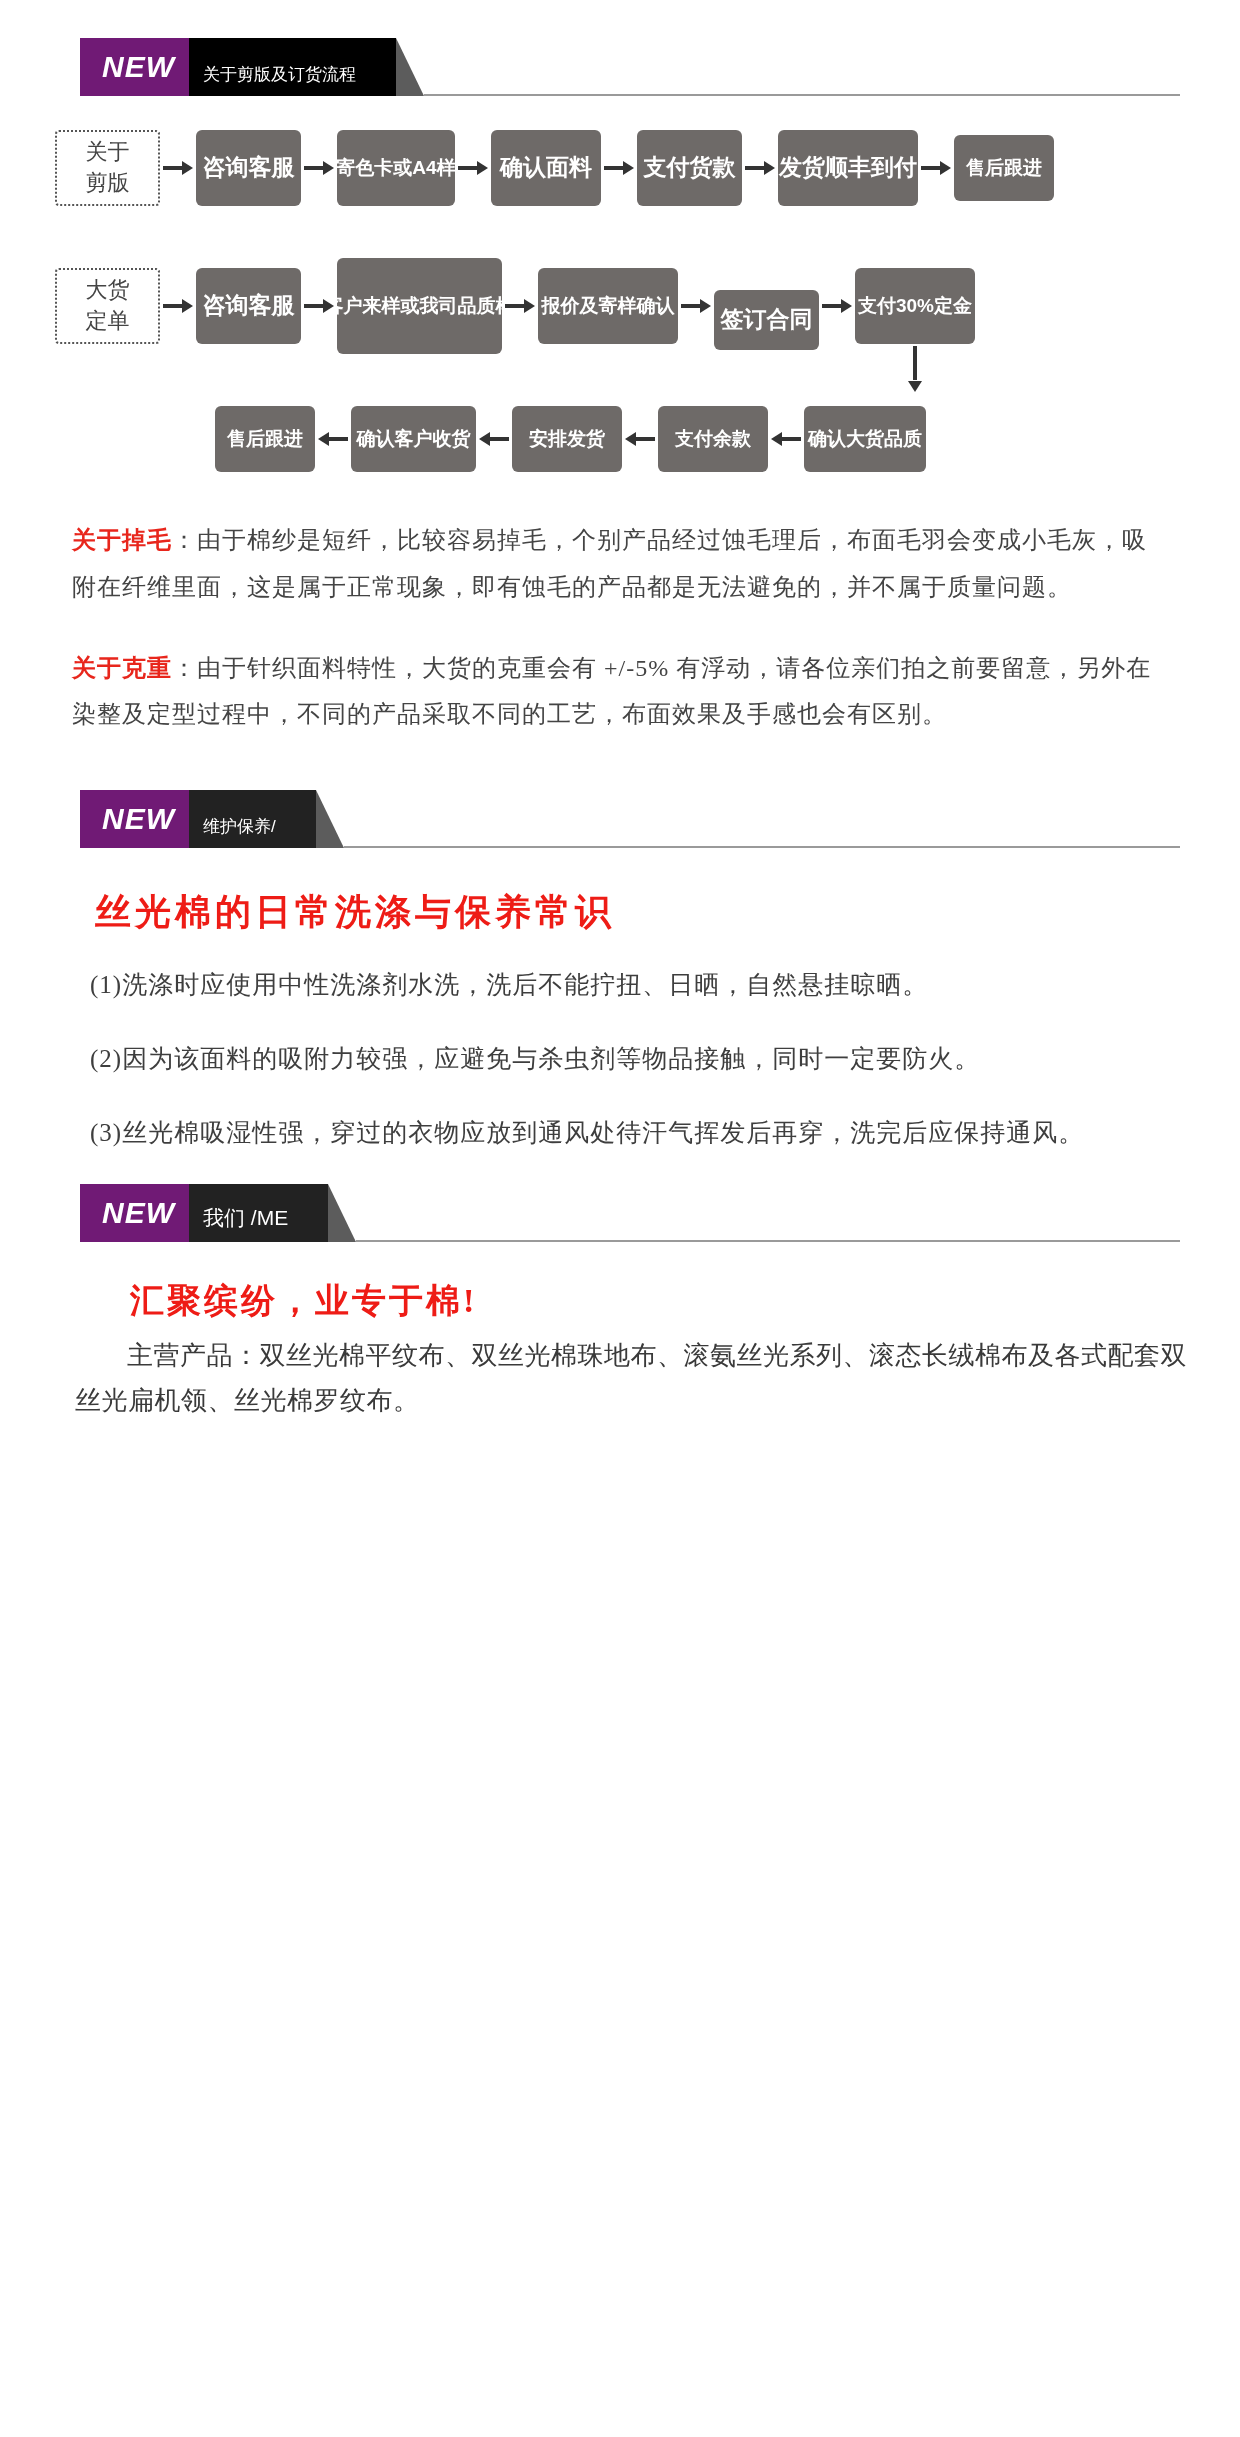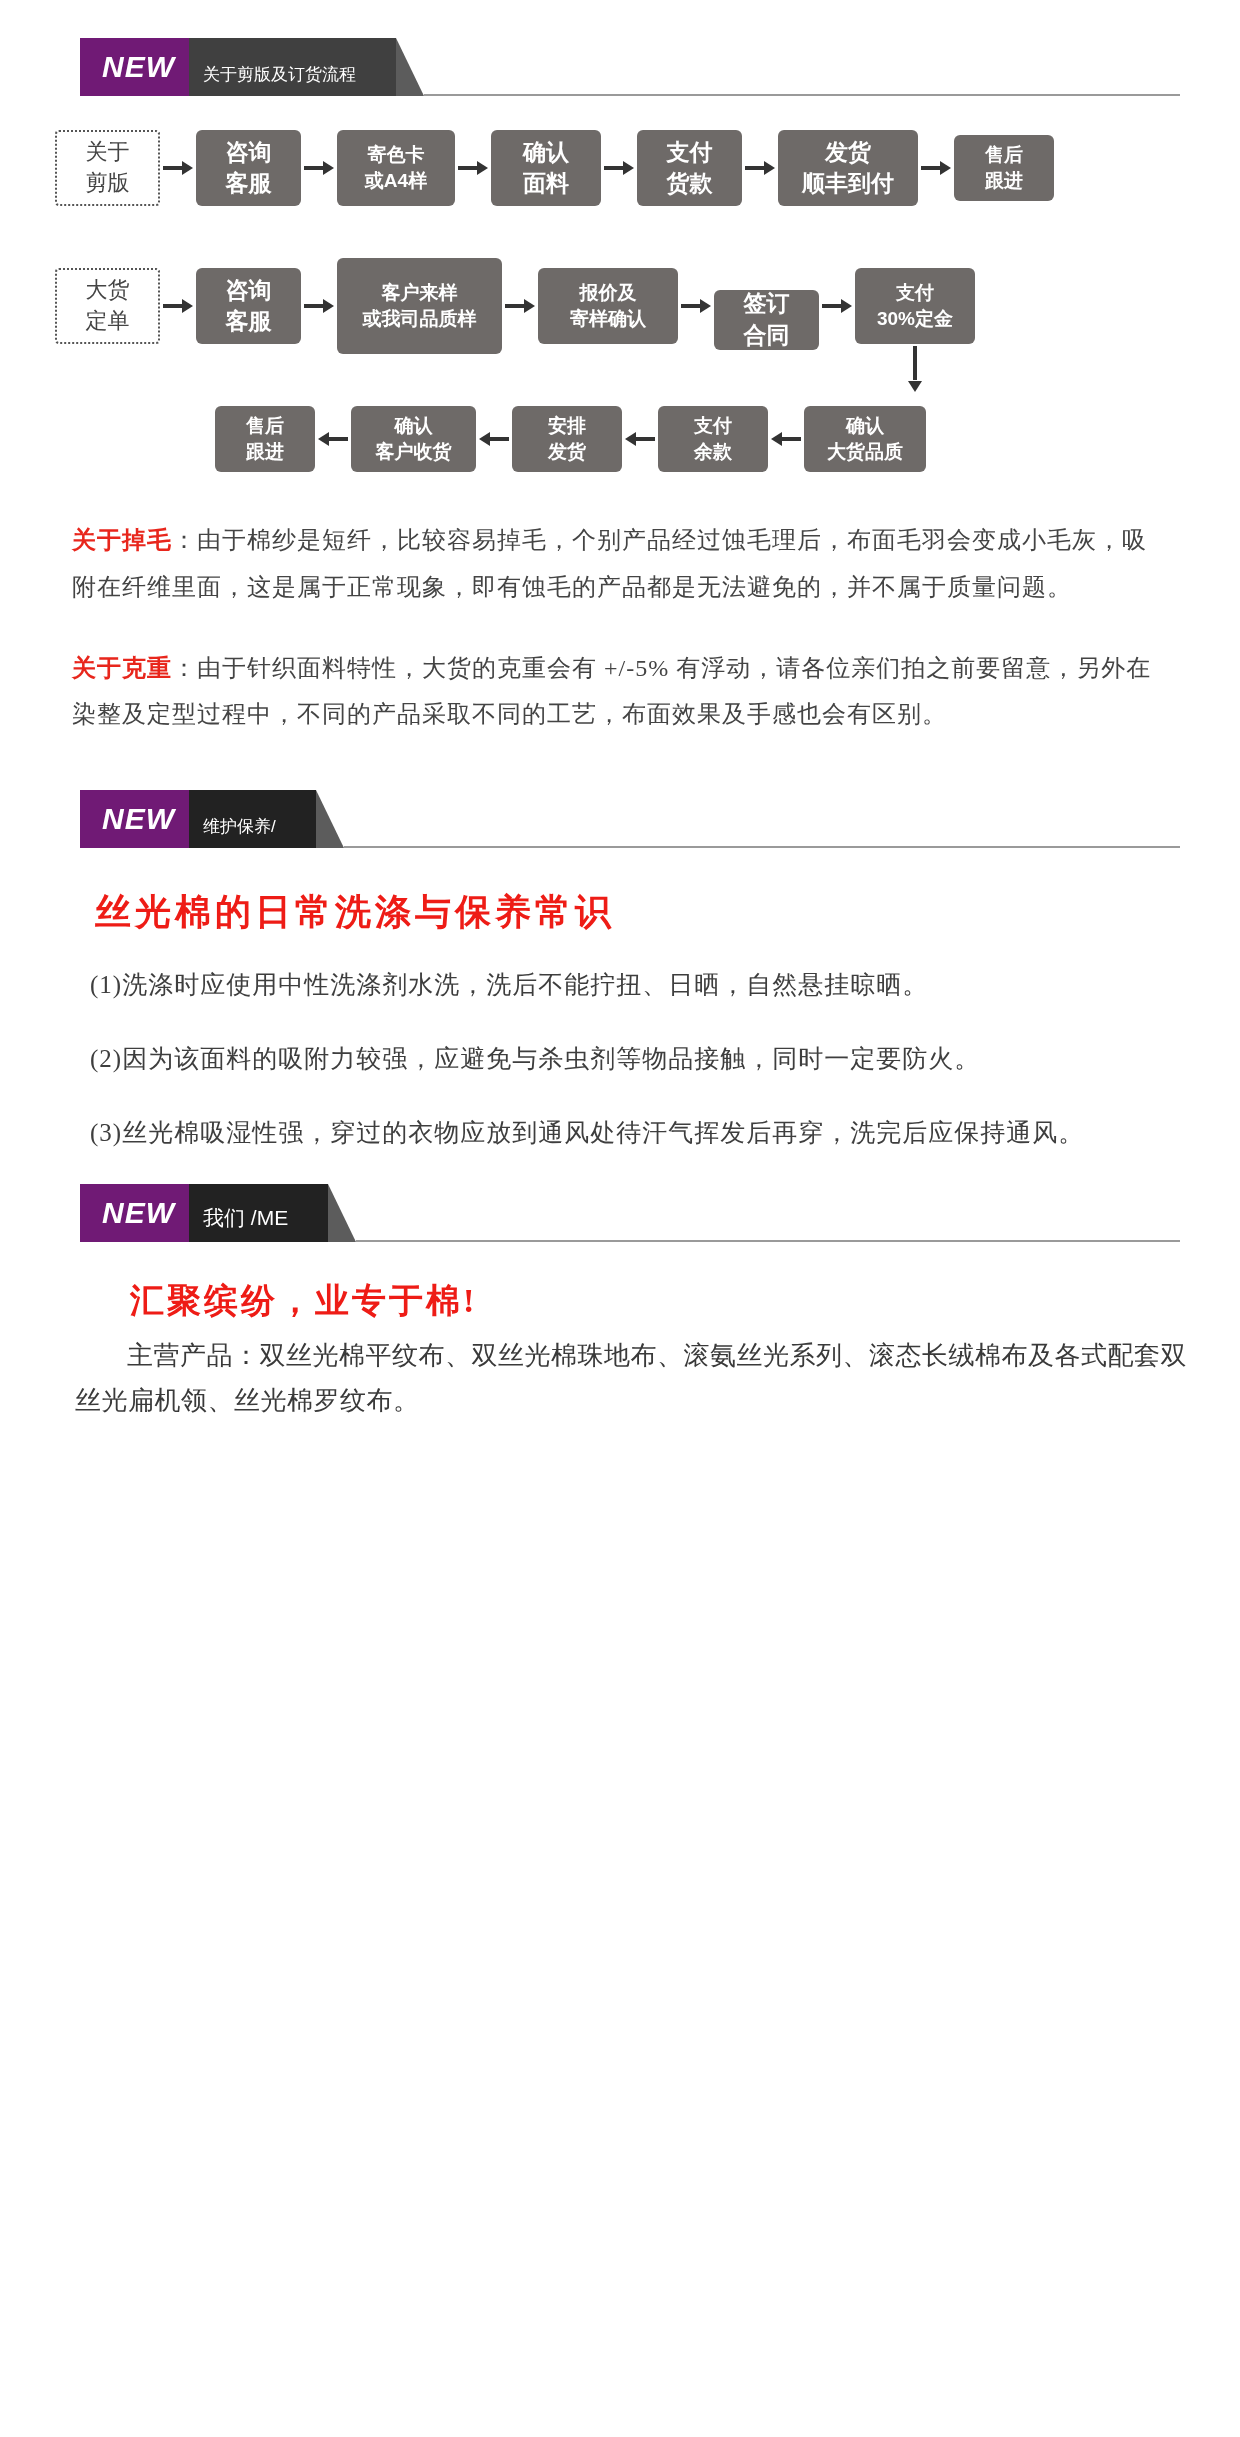--- a/index.html
+++ b/index.html
@@ -35,21 +35,21 @@
     color: #ffffff;
     display: flex;
     align-items: center;
     padding: 0 14px 0 22px;
     font-size: 30px;
     font-weight: bold;
     font-style: italic;
     letter-spacing: 1px;
   }
   .banner-gray {
-    background: #404040;
+    background: #000000;
     color: #ffffff;
     display: flex;
     align-items: flex-end;
     padding: 0 40px 10px 14px;
     font-size: 17px;
     position: relative;
   }
   .banner-gray::after {
     content: "";
     position: absolute;
@@ -79,21 +79,21 @@
     display: flex;
     align-items: center;
     margin-bottom: 10px;
   }
   .node {
     background: #6e6a68;
     color: #ffffff;
     border-radius: 6px;
     text-align: center;
     display: flex;
-    flex-direction: column;
+    flex-direction: row;
     justify-content: center;
     align-items: center;
     line-height: 1.35;
     box-sizing: border-box;
     padding: 6px 8px;
     font-weight: bold;
   }
   .node .l1, .node .l2 { display: block; white-space: nowrap; }
   .node-sm { font-size: 19px; }
   .node-md { font-size: 23px; }

